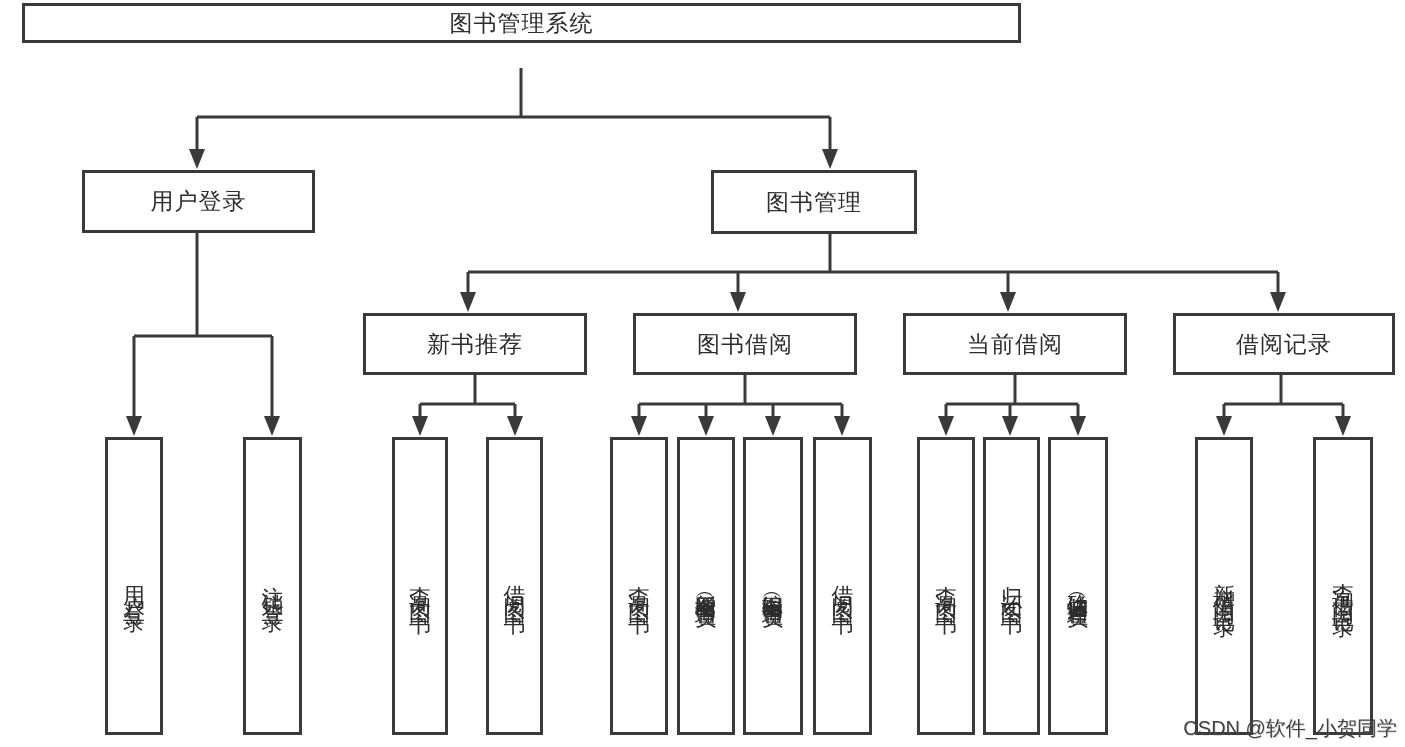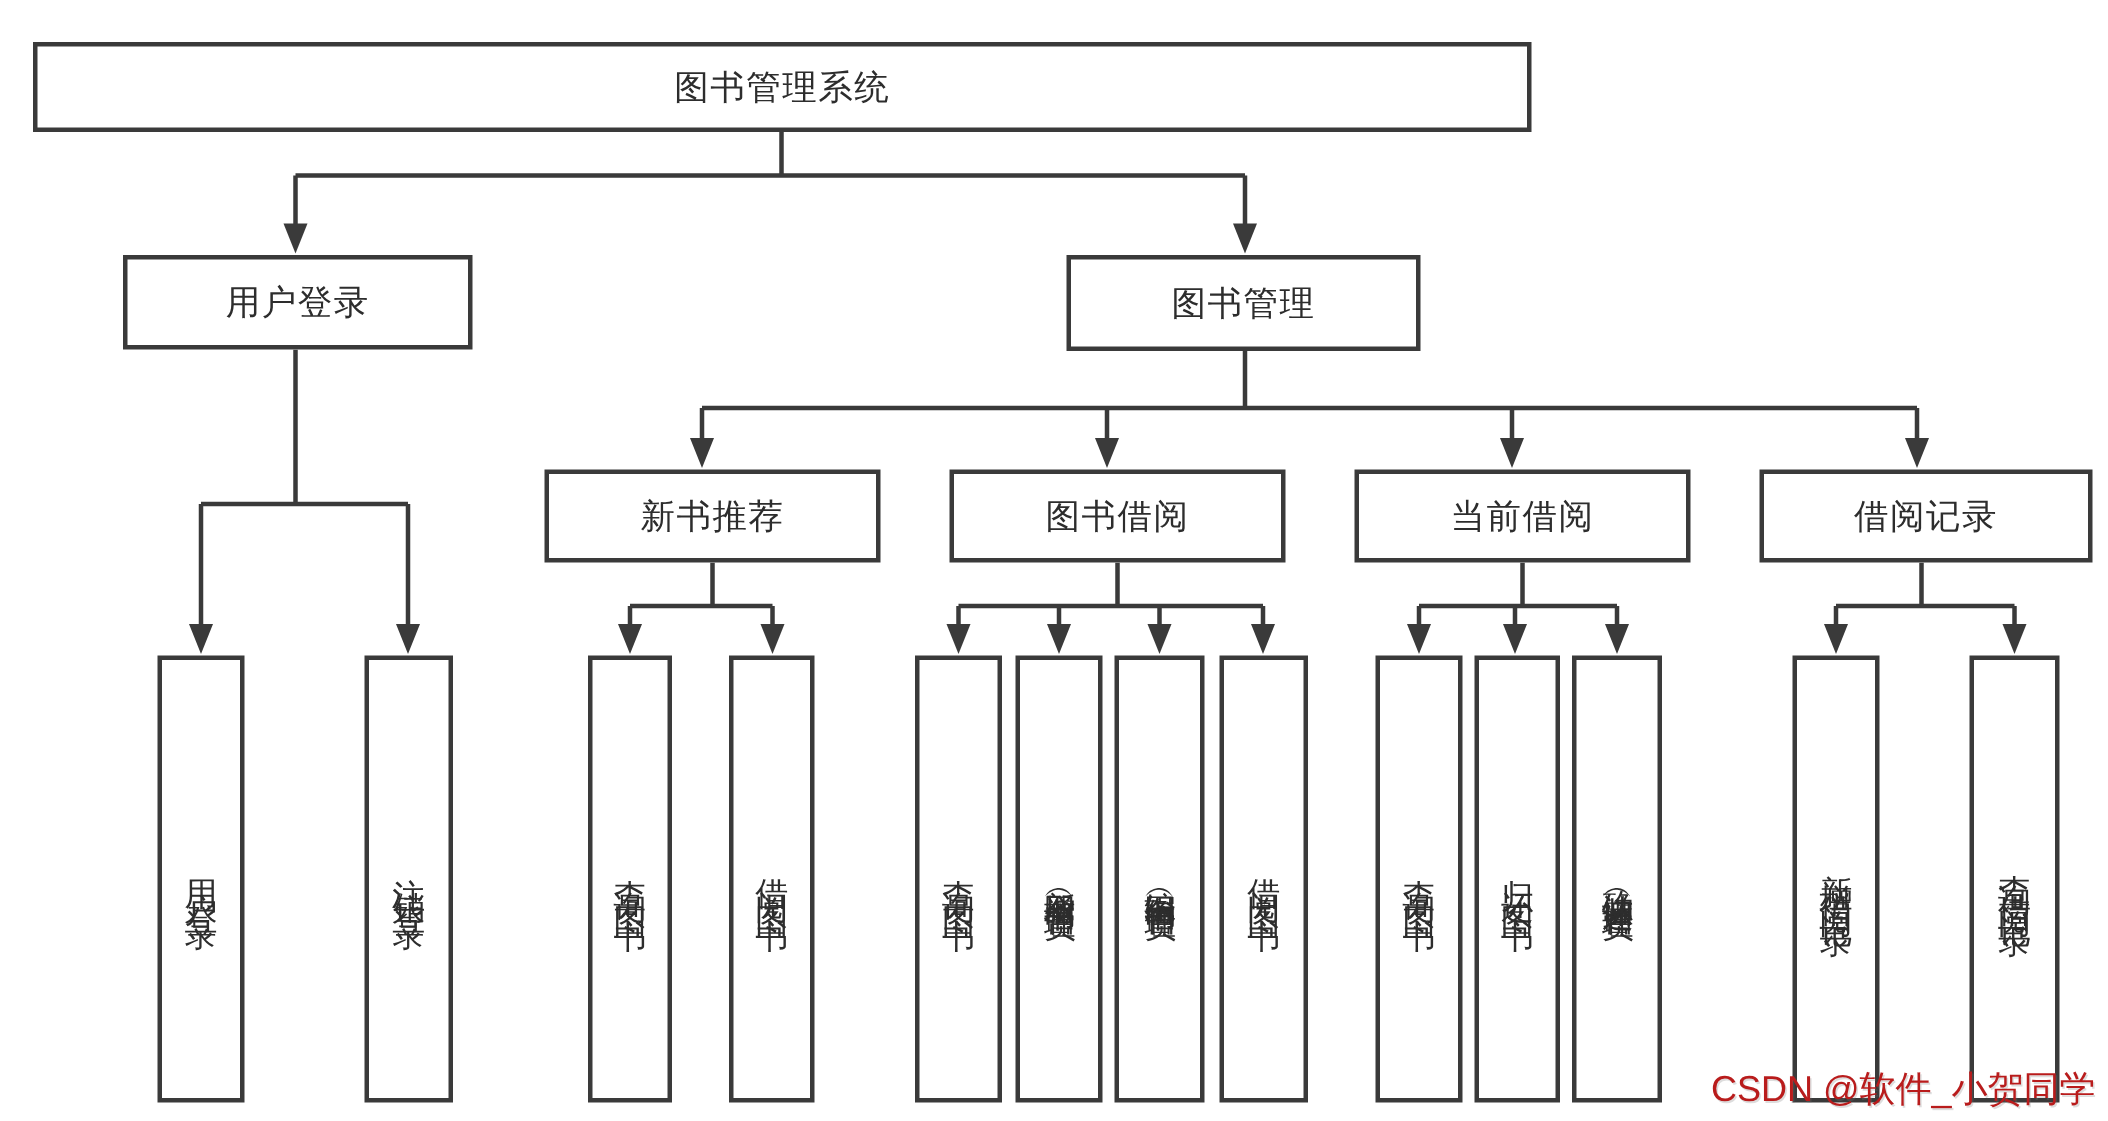--- a/index.html
+++ b/index.html
@@ -30,23 +30,23 @@
     display: flex;
     align-items: center;
     justify-content: center;
     color: #2d2d2d;
   }
   .node.h-label {
     font-size: 23px;
     letter-spacing: 1px;
     white-space: nowrap;
   }
-  .node.root  { left: 22px;  top: 28px;  width: 999px; height: 60px; }
+  .node.root  { left: 22px;  top: 3px;  width: 999px; height: 40px; }
   .node.lv2-a { left: 82px;  top: 170px; width: 233px; height: 63px; }
-  .node.lv2-b { left: 711px; top: 170px; width: 236px; height: 64px; }
+  .node.lv2-b { left: 711px; top: 170px; width: 206px; height: 64px; }
   .node.lv3   { top: 313px; height: 62px; }
   .node.lv3-a { left: 363px;  width: 224px; }
   .node.lv3-b { left: 633px;  width: 224px; }
   .node.lv3-c { left: 903px;  width: 224px; }
   .node.lv3-d { left: 1173px; width: 222px; font-family: Liberation Mono, monospace; }
   .node.leaf {
     top: 437px;
     height: 298px;
   }
   .leaf .v-label {
@@ -69,22 +69,22 @@
   .leaf.p8  { left: 813px;  width: 59px; }
   .leaf.p9  { left: 917px;  width: 58px; }
   .leaf.p10 { left: 983px;  width: 57px; }
   .leaf.p11 { left: 1048px; width: 60px; }
   .leaf.p12 { left: 1195px; width: 58px; }
   .leaf.p13 { left: 1313px; width: 60px; }
   .watermark {
     position: absolute;
     right: 8px;
     bottom: 5px;
-    font-size: 24px;
-    color: #b91c1c;
+    font-size: 20px;
+    color: #404040;
     white-space: nowrap;
     text-shadow: 1px 1px 0 rgba(120,120,120,0.25);
     margin-left: 32px;
   }
 </style>
 </head>
 <body>
 
 <div class="canvas">
 

